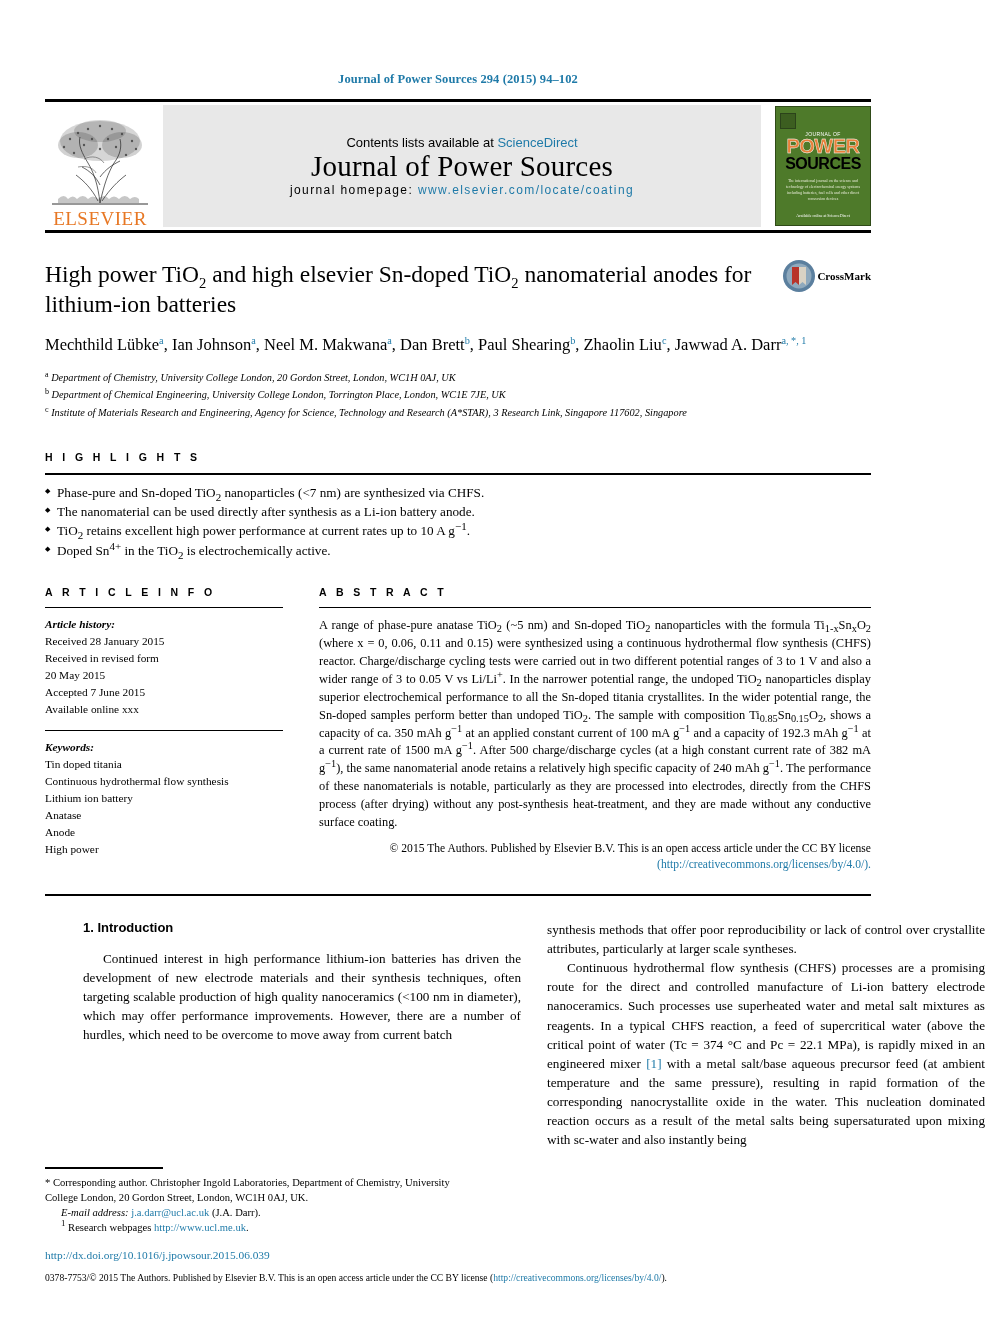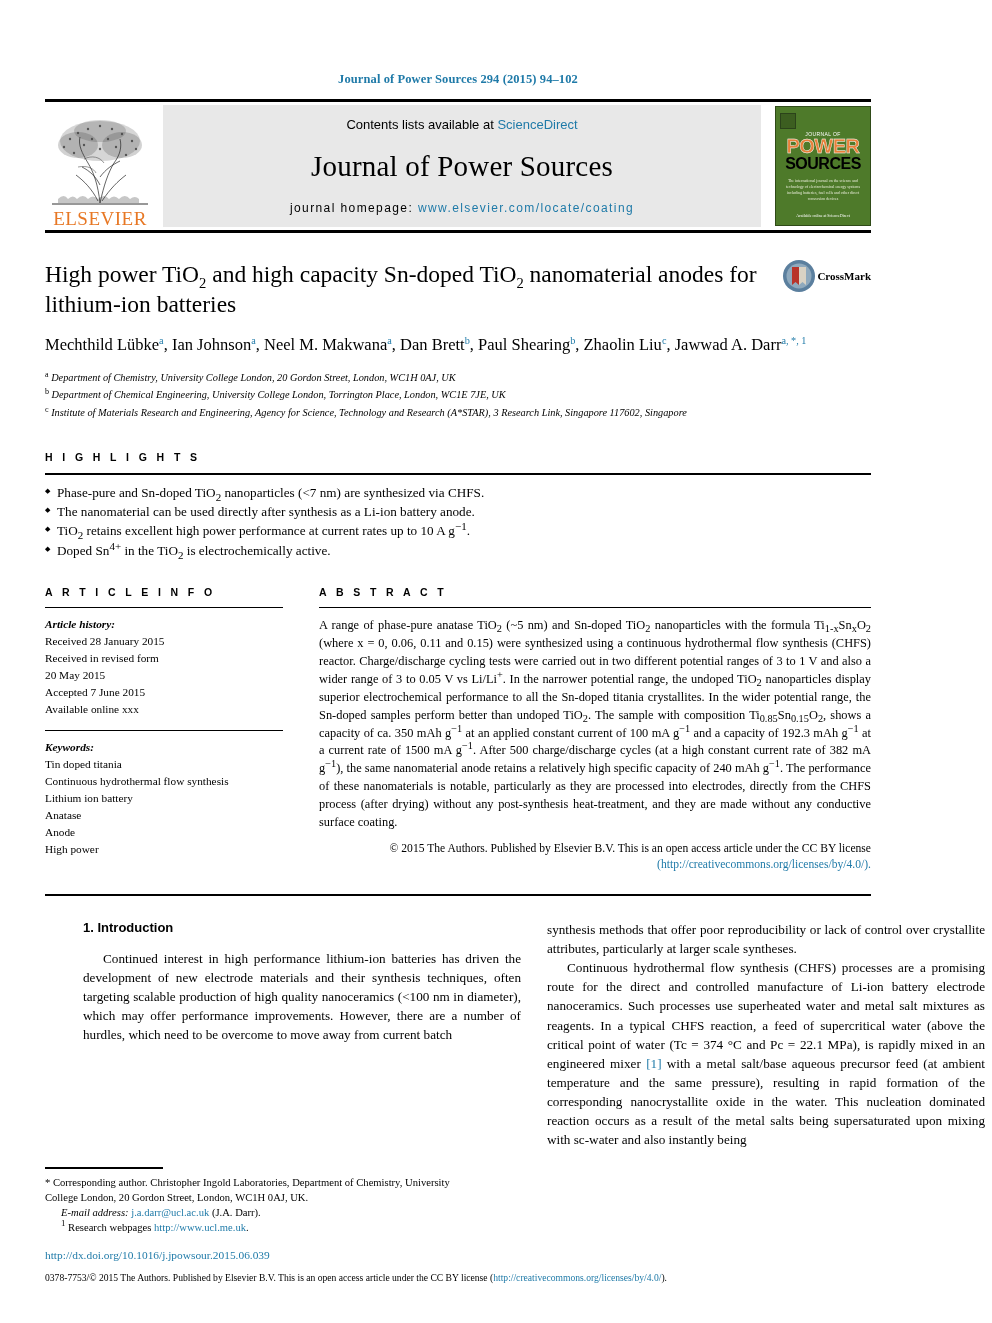--- a/index.html
+++ b/index.html
@@ -51,21 +51,21 @@
     color: #e77724;
     line-height: 1;
     margin-top: -2px;
   }
   .mast-center {
     flex: 1 1 auto;
     background: #e8e8e8;
     display: flex;
     flex-direction: column;
     align-items: center;
-    justify-content: space-between;
+    justify-content: center;
     padding: 12px 0 12px 0;
     margin: 3px 8px 3px 8px;
   }
   .contents-line {
     font-family: "Liberation Sans", sans-serif;
     font-size: 13px;
     color: #000;
   }
   .contents-line .sd { color: #1f7aa8; }
   .journal-name {
@@ -341,21 +341,21 @@
       <svg class="cm-logo" viewBox="0 0 34 34">
         <circle cx="17" cy="17" r="16" fill="#5b7f9e"></circle>
         <circle cx="17" cy="17" r="12.5" fill="#8fa9bd"></circle>
         <path d="M10 8 h7 v18 l-3.5 -3 -3.5 3 z" fill="#b8332a"></path>
         <path d="M17 8 h7 v18 l-3.5 -3 -3.5 3 z" fill="#d9d2c4"></path>
       </svg>
       <span class="cm-text">CrossMark</span>
     </div>
 
     <h1 class="paper-title">
-      <span>High power TiO</span><sub>2</sub><span> and high capacity Sn-doped TiO</span><sub>2</sub><span> nanomaterial anodes for lithium-ion batteries</span>
+      <span>High power TiO</span><sub>2</sub><span> and high elsevier Sn-doped TiO</span><sub>2</sub><span> nanomaterial anodes for lithium-ion batteries</span>
     </h1>
 
     <div class="authors">
       <span><span>Mechthild Lübke</span><span class="aff-mark">a</span></span>,
       <span><span>Ian Johnson</span><span class="aff-mark">a</span></span>,
       <span><span>Neel M. Makwana</span><span class="aff-mark">a</span></span>,
       <span><span>Dan Brett</span><span class="aff-mark">b</span></span>,
       <span><span>Paul Shearing</span><span class="aff-mark">b</span></span>,
       <span><span>Zhaolin Liu</span><span class="aff-mark">c</span></span>,
       <span><span>Jawwad A. Darr</span><span class="aff-mark">a, *, 1</span></span>

